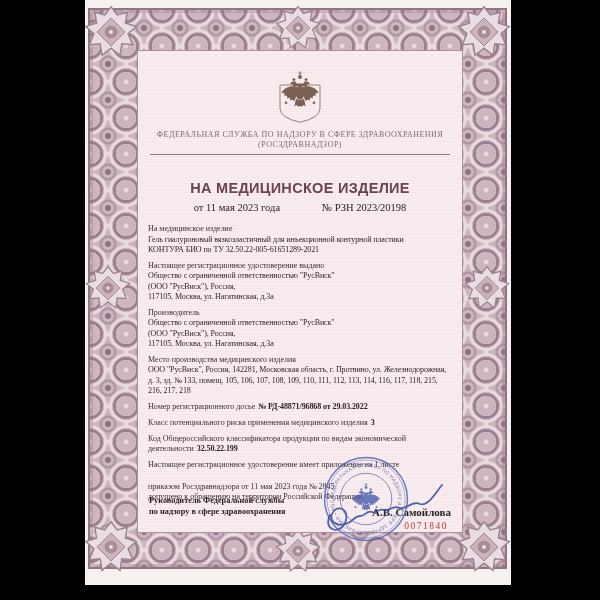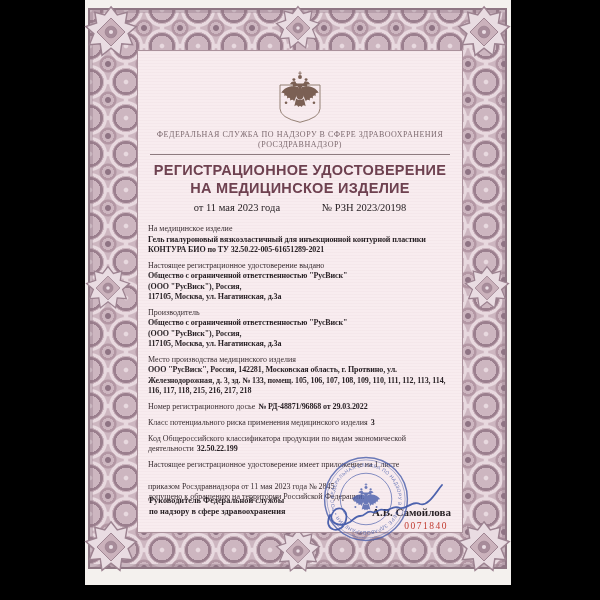--- a/index.html
+++ b/index.html
@@ -35,21 +35,21 @@
   .emblem{display:block;margin:14px auto 0;width:54px;height:60px;color:#7b6054;}
   .agency{margin-top:5px;text-align:center;font-size:8px;line-height:10px;
           letter-spacing:.5px;color:#7e6b70;}
   .divider{border-top:1px solid #8d7a7f;margin:4px 2px 0;height:0;}
   .title{margin:7px 0 0;text-align:center;font-family:"Liberation Sans",sans-serif;
          font-weight:bold;font-size:14.5px;line-height:17.5px;letter-spacing:.3px;color:#6e4150;}
   .issue-row{display:flex;justify-content:center;gap:42px;margin-top:5px;
              font-weight:normal;font-size:10.5px;color:#231d20;}
   .body{margin-top:11px;font-size:8px;line-height:10.5px;color:#382d31;}
   .sec{margin:0 0 5px;}
-  .sec-value{font-weight:bold;white-space:pre-line;color:#261f23;letter-spacing:-.1px;}
+  .sec-value{font-weight:normal;white-space:pre-line;color:#261f23;letter-spacing:-.1px;}
   .row{margin:0 0 5.5px;}
   .row b{margin-left:3px;color:#261f23;letter-spacing:-.1px;}
   .order{margin-top:11px;}
   .signer{position:absolute;left:11px;right:11px;bottom:15px;display:flex;
           justify-content:space-between;align-items:flex-end;font-weight:bold;
           font-size:8.3px;line-height:10.5px;color:#261f23;}
   .signer-name{font-size:11px;white-space:nowrap;}
   .serial{position:absolute;right:14px;bottom:1px;font-family:Liberation Serif, serif;
           font-size:9.5px;letter-spacing:1.5px;color:#c13c31;}
   .stamp-wrap{position:absolute;left:182px;top:402px;width:92px;height:92px;
@@ -125,21 +125,21 @@
         </svg>
 
         <div class="agency">
           <div>ФЕДЕРАЛЬНАЯ СЛУЖБА ПО НАДЗОРУ В СФЕРЕ ЗДРАВООХРАНЕНИЯ</div>
           <div>(РОСЗДРАВНАДЗОР)</div>
         </div>
 
         <div class="divider"></div>
 
         <h1 class="title">
-          <span>РЕГИСТРАЦИОННОЕ УДОСТОВЕРЕНИЕ</span><br>
+          <br>
           <span>НА МЕДИЦИНСКОЕ ИЗДЕЛИЕ</span>
         </h1>
 
         <div class="issue-row">
           <span>от 11 мая 2023 года</span>
           <span>№  РЗН 2023/20198</span>
         </div>
 
         <div class="body">
 

